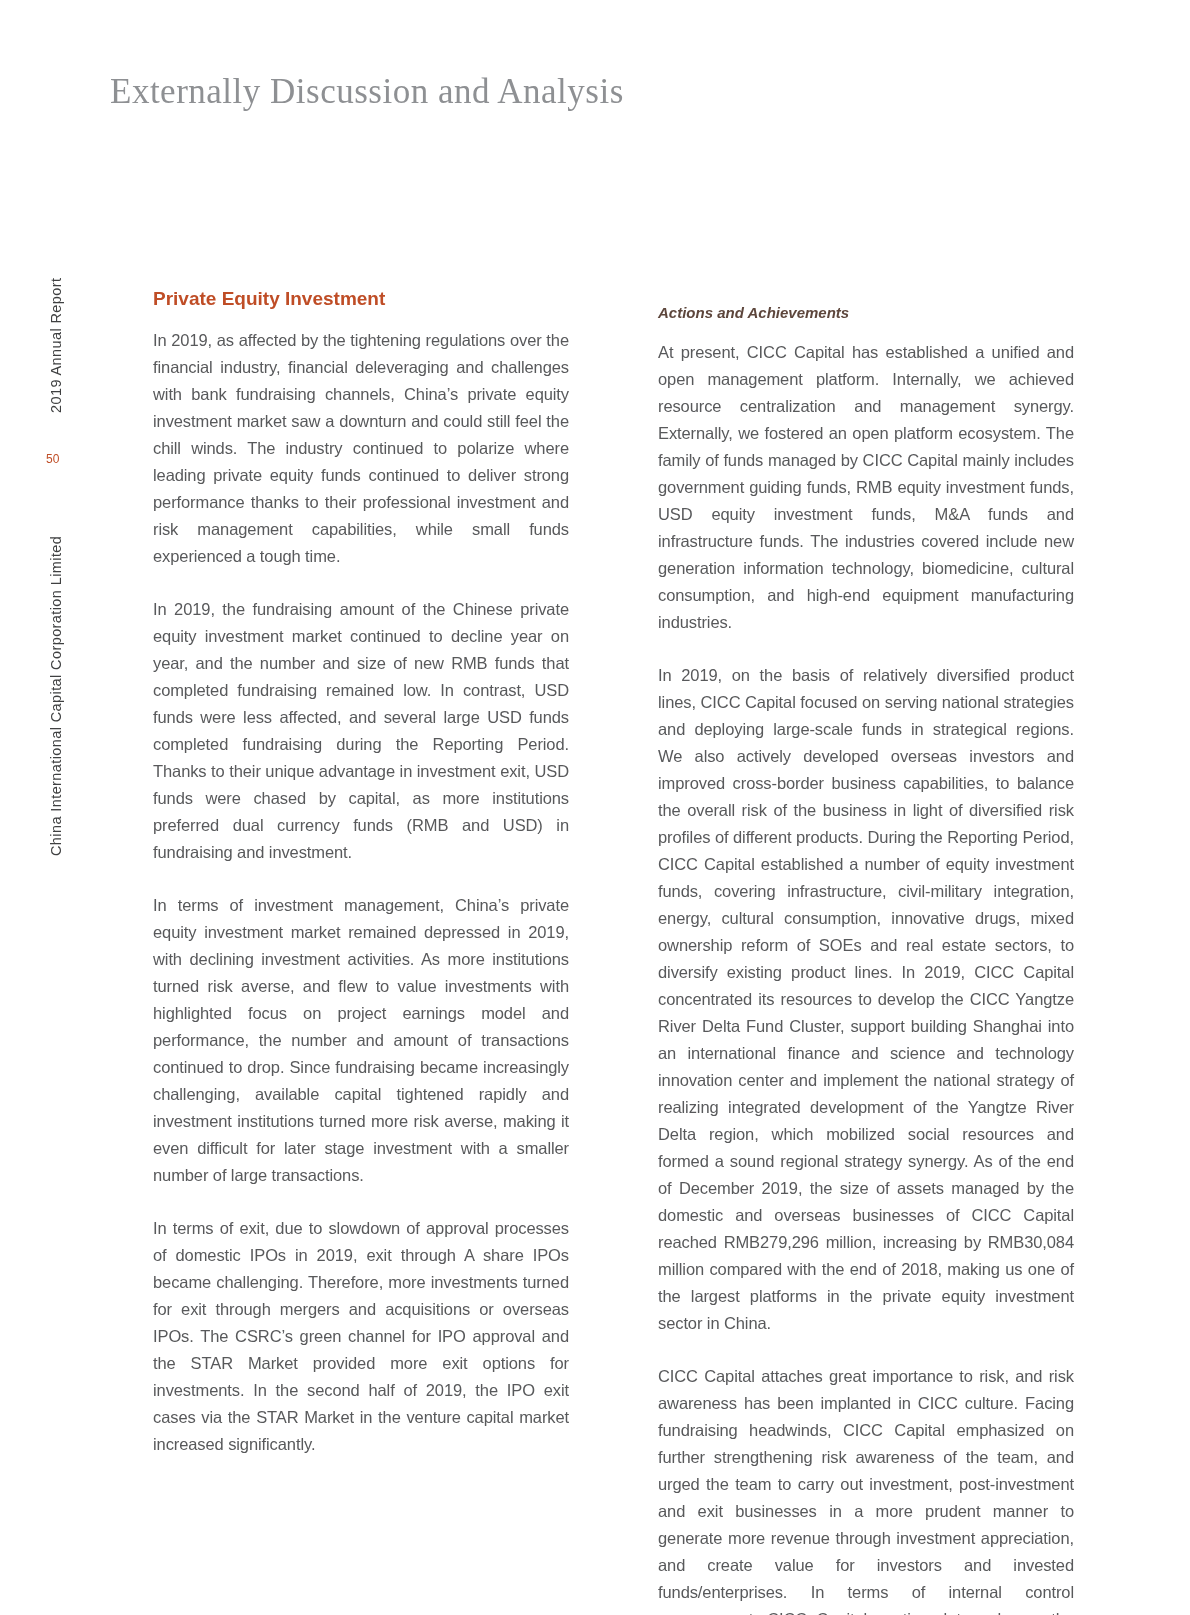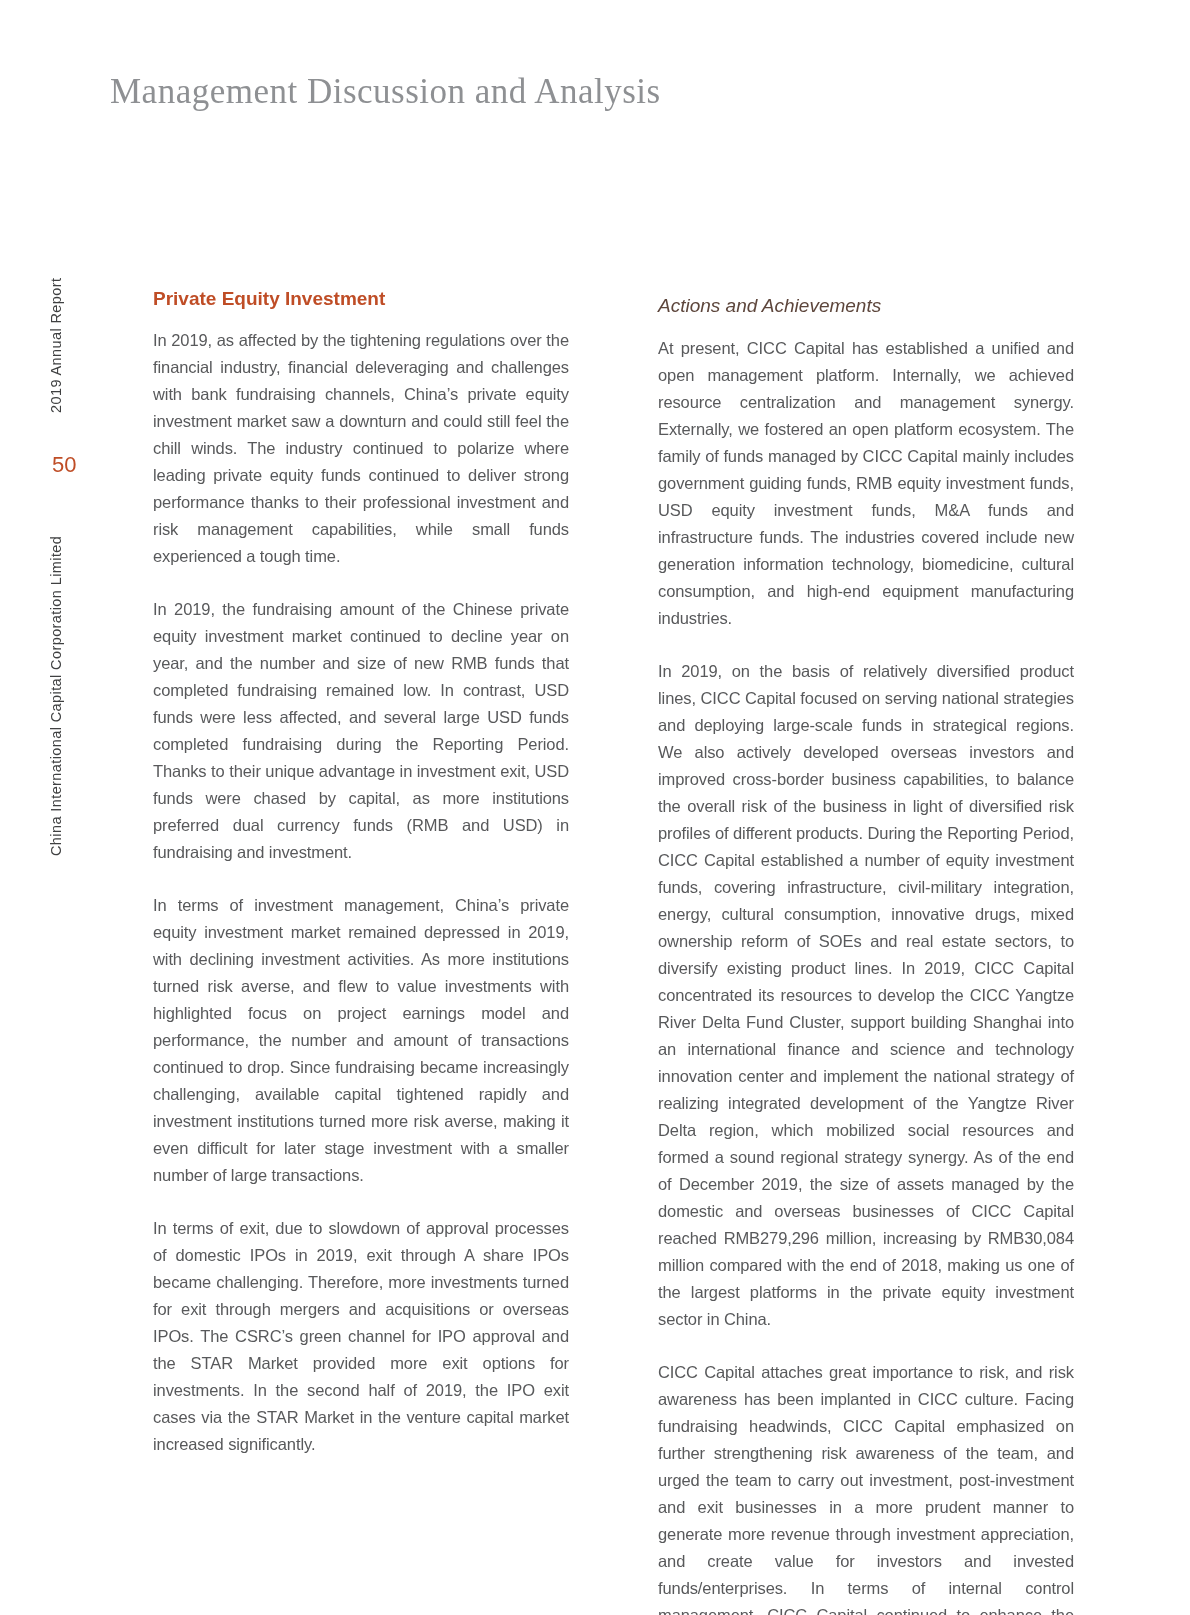--- a/index.html
+++ b/index.html
@@ -40,62 +40,62 @@
     top: 270px;
     height: 143px;
   }
   .v-company {
     left: 48px;
     top: 528px;
     height: 328px;
   }
   .page-number {
     position: absolute;
-    left: 52px;
+    left: 46px;
     top: 452px;
-    font-size: 22px;
+    font-size: 12px;
     color: #bf4d26;
   }
   .column {
     position: absolute;
     top: 288px;
     width: 416px;
   }
   .col-left { left: 153px; }
   .col-right { left: 658px; }
   .section-heading {
     margin: 0 0 10px 0;
     font-size: 19px;
     font-weight: 700;
     color: #bf4d26;
     line-height: 1.2;
   }
   .subsection-heading {
-    margin: 7px 0 17px 0;
-    font-size: 19px;
-    font-weight: 400;
+    margin: 16px 0 17px 0;
+    font-size: 15px;
+    font-weight: 700;
     font-style: italic;
     color: #5d463c;
     line-height: 1.2;
   }
   .column p {
     margin: 16px 0 26px 0;
     font-size: 16.5px;
     line-height: 27px;
     letter-spacing: -0.1px;
     color: #58595b;
     text-align: justify;
   }
 </style>
 </head>
 <body>
 
 <div class="page">
 
-  <div class="page-title">Management Discussion and Analysis</div>
+  <div class="page-title">Externally Discussion and Analysis</div>
 
   <div class="v-text v-report">2019 Annual Report</div>
 
   <div class="page-number">50</div>
 
   <div class="v-text v-company">China International Capital Corporation Limited</div>
 
   <div class="column col-left">
     <h2 class="section-heading">Private Equity Investment</h2>
     <p>In 2019, as affected by the tightening regulations over the financial industry, financial deleveraging and challenges with bank fundraising channels, China’s private equity investment market saw a downturn and could still feel the chill winds. The industry continued to polarize where leading private equity funds continued to deliver strong performance thanks to their professional investment and risk management capabilities, while small funds experienced a tough time.</p>

